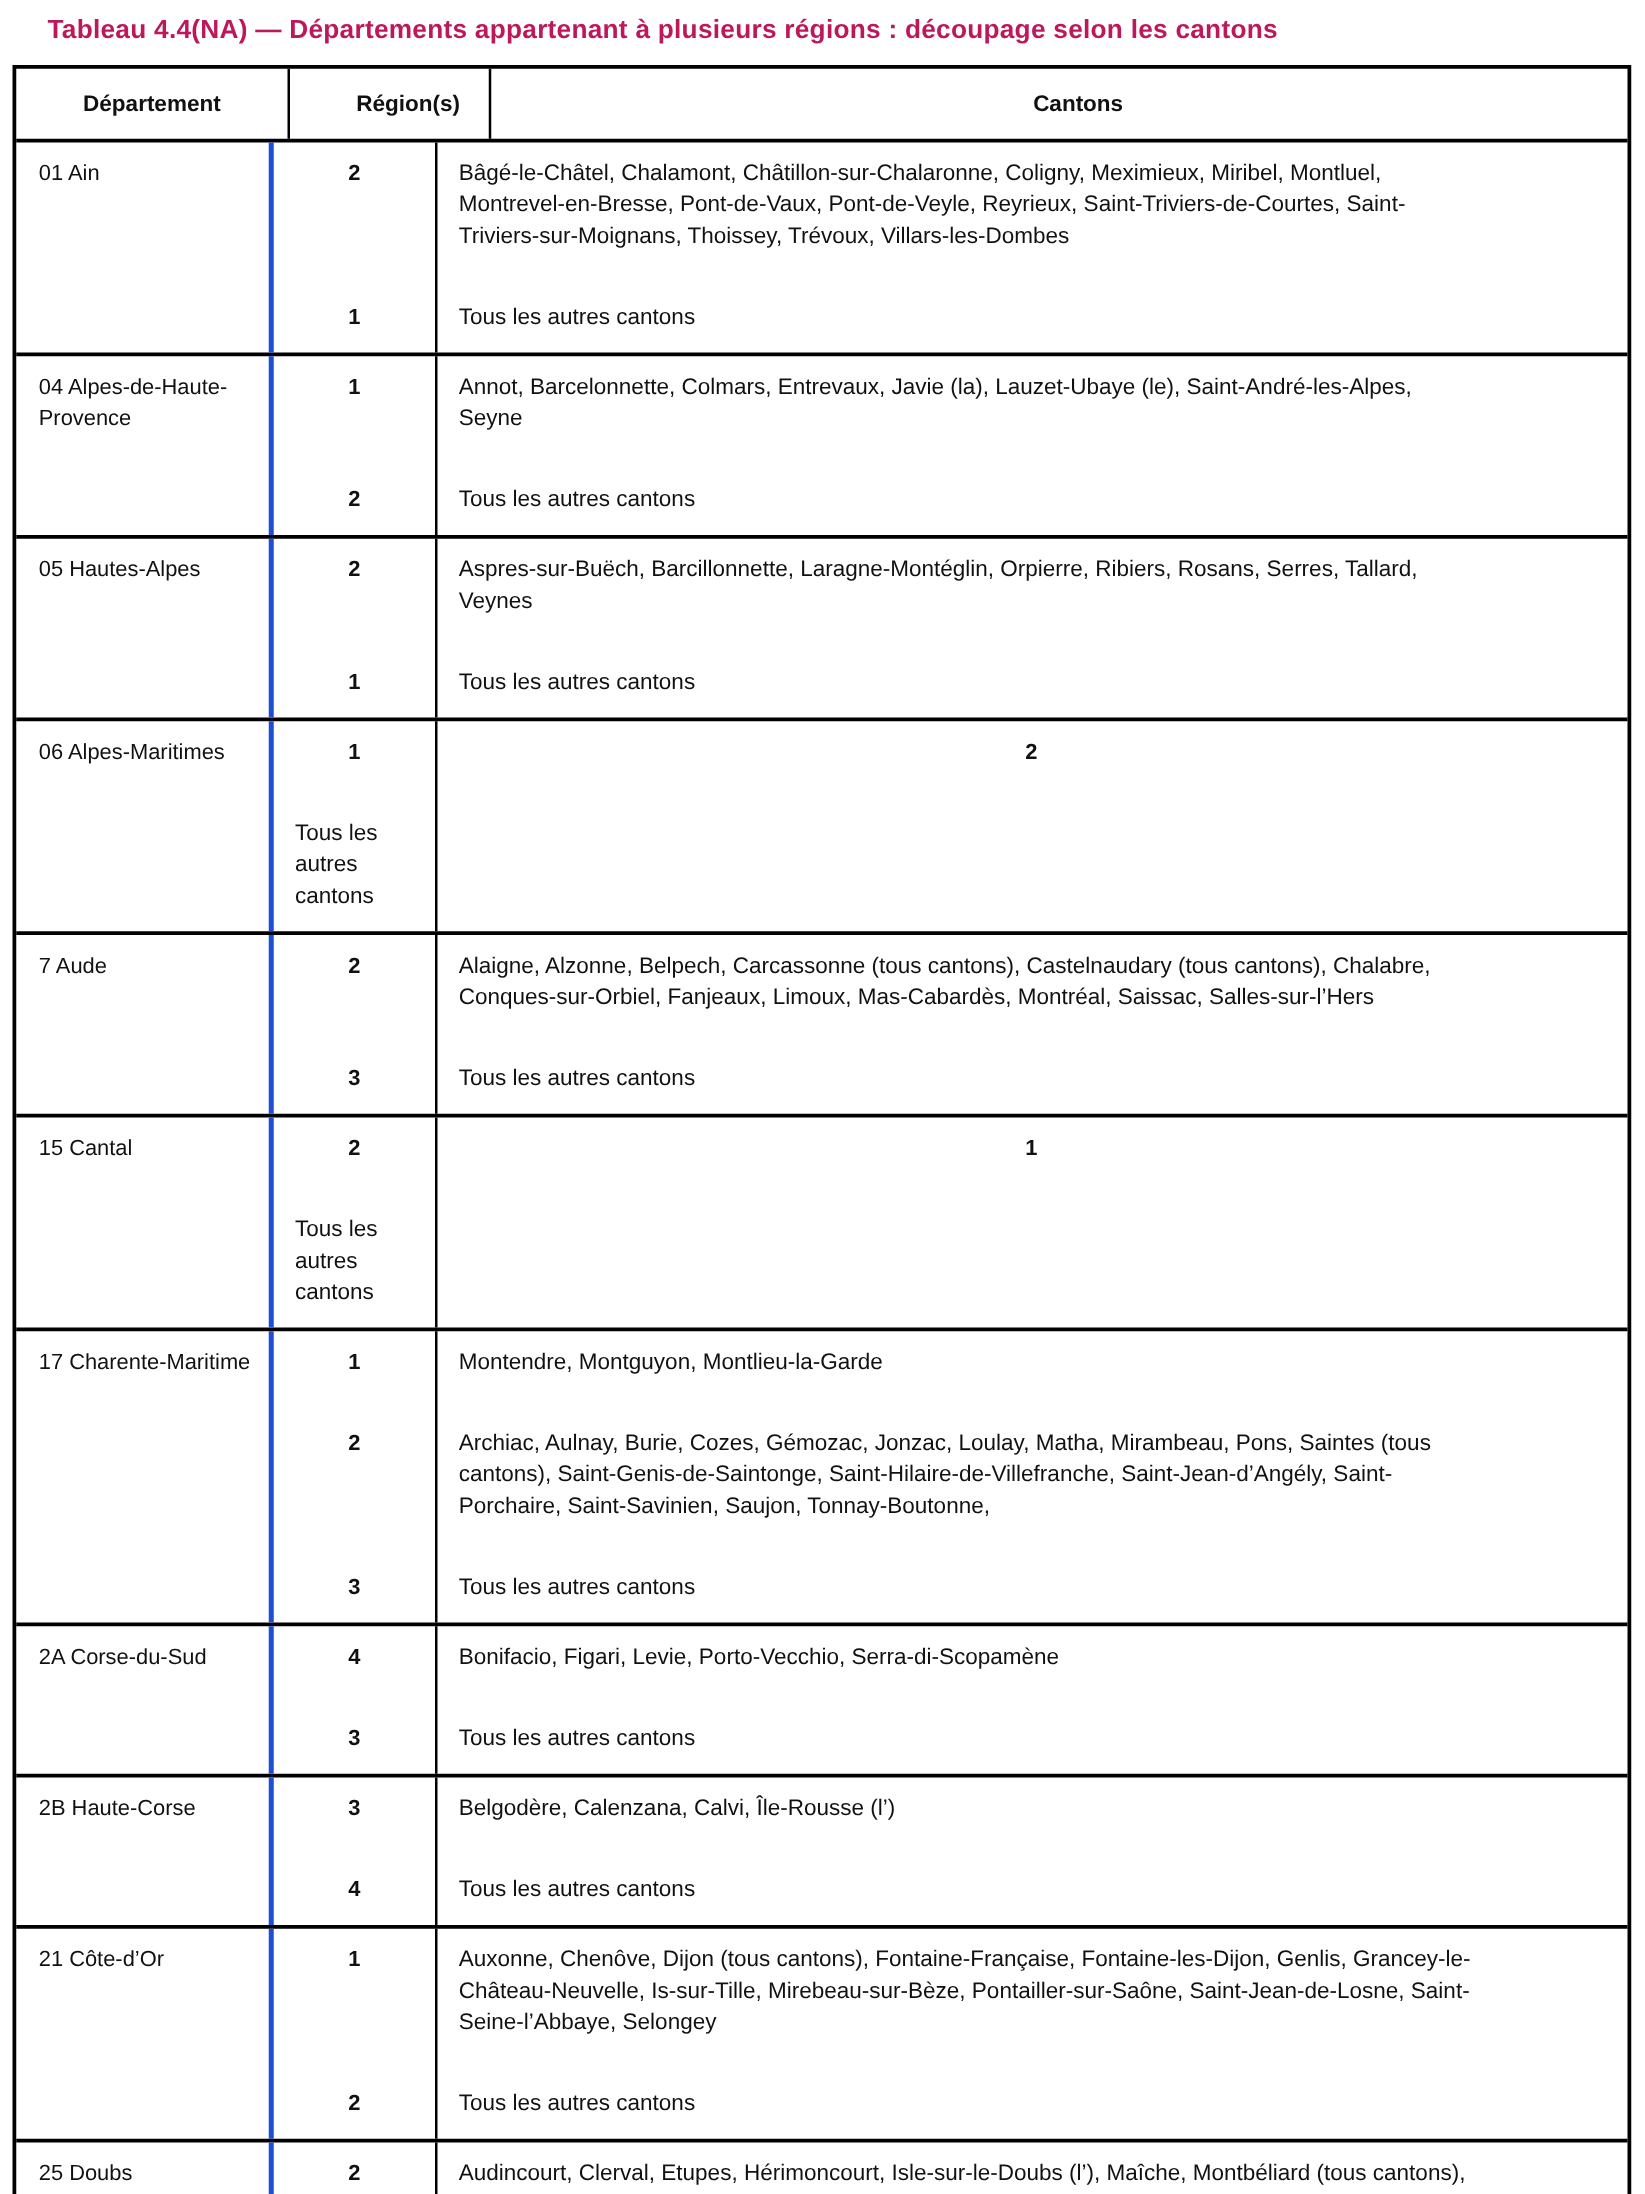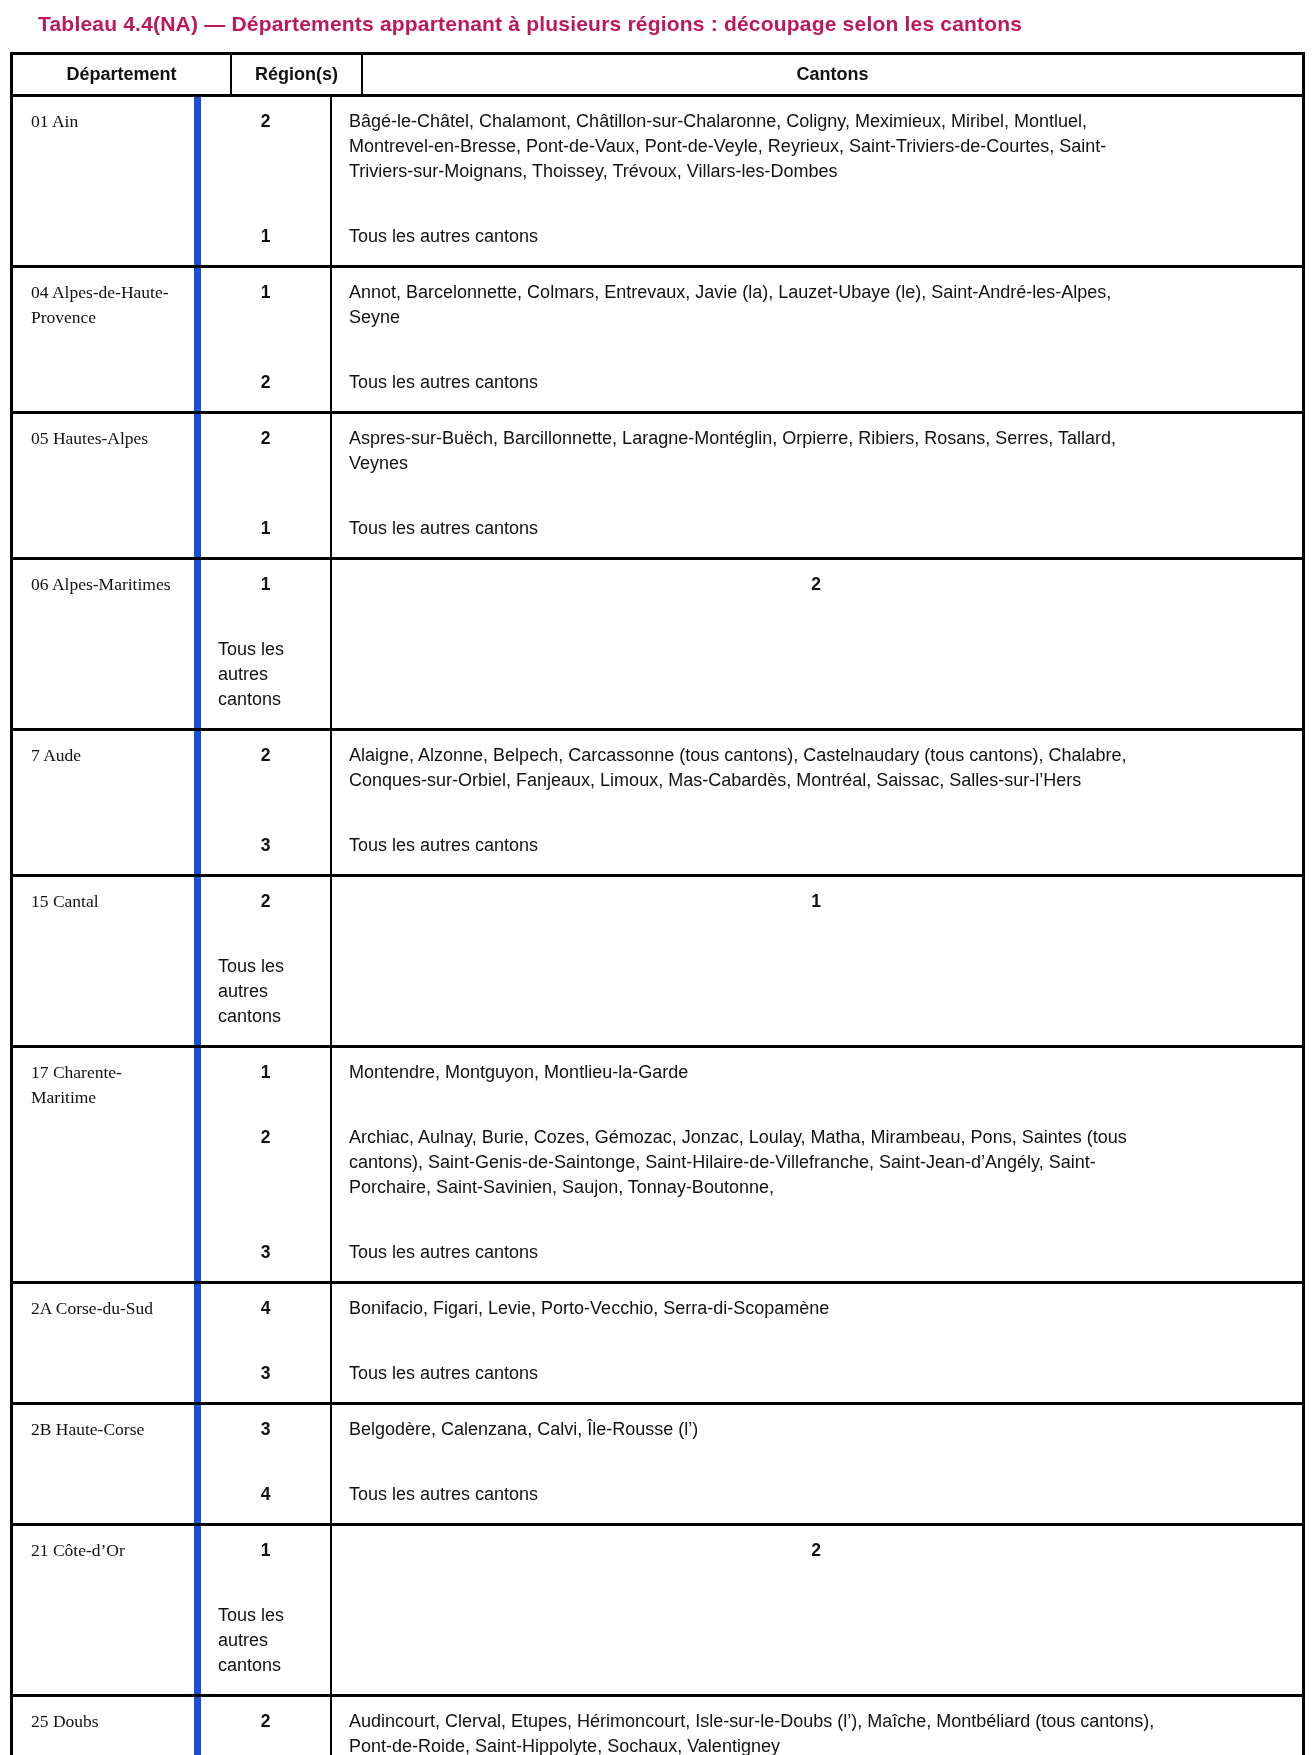--- a/index.html
+++ b/index.html
@@ -21,44 +21,44 @@
     padding: 2px 0 16px 28px;
     color: #be185d;
   }
   .table {
     border: 3px solid #000;
     border-bottom-width: 6px;
     width: 1295px;
   }
   .header-row {
     display: flex;
-    height: 39px;
+    height: 56px;
     font-weight: bold;
     font-size: 18px;
+    gap: 30px;
   }
   .hc {
     display: flex;
     align-items: center;
     justify-content: center;
     text-align: center;
   }
   .hc-dept   { width: 219px; border-right: 2px solid #000; }
   .hc-region { width: 131px; border-right: 2px solid #000; }
   .hc-cantons{ flex: 1; }
   .trow {
     display: flex;
     border-top: 3px solid #000;
   }
   .dept-cell {
-    width: 188px;
-    border-right: 7px solid #1d4ed8;
+    width: 206px;
+    border-right: 4px solid #1d4ed8;
     padding: 12px 10px 12px 18px;
     font-size: 17.5px;
     line-height: 25px;
-    font-family: Liberation Serif, serif;
   }
   .row-right {
     flex: 1;
     position: relative;
     display: grid;
     grid-template-columns: 131px 1fr;
     row-gap: 40px;
     padding: 12px 0 16px 0;
     align-content: start;
   }
@@ -188,20 +188,21 @@
             <div class="cantons-cell">Belgodère, Calenzana, Calvi, Île-Rousse (l’)</div>
             <div class="num-cell">4</div>
             <div class="cantons-cell">Tous les autres cantons</div>
           </div>
   </div>
 
   <div class="trow">
     <div class="dept-cell">21 Côte-d’Or</div>
     <div class="row-right">
             <div class="num-cell">1</div>
+            <div class="cantons-cell">Auxonne, Chenôve, Dijon (tous cantons), Fontaine-Française, Fontaine-les-Dijon, Genlis, Grancey-le-Château-Neuvelle, Is-sur-Tille, Mirebeau-sur-Bèze, Pontailler-sur-Saône, Saint-Jean-de-Losne, Saint-Seine-l’Abbaye, Selongey</div>
             <div class="num-cell">2</div>
             <div class="cantons-cell">Tous les autres cantons</div>
           </div>
   </div>
 
   <div class="trow">
     <div class="dept-cell">25 Doubs</div>
     <div class="row-right">
             <div class="num-cell">2</div>
             <div class="cantons-cell">Audincourt, Clerval, Etupes, Hérimoncourt, Isle-sur-le-Doubs (l’), Maîche, Montbéliard (tous cantons), Pont-de-Roide, Saint-Hippolyte, Sochaux, Valentigney</div>

